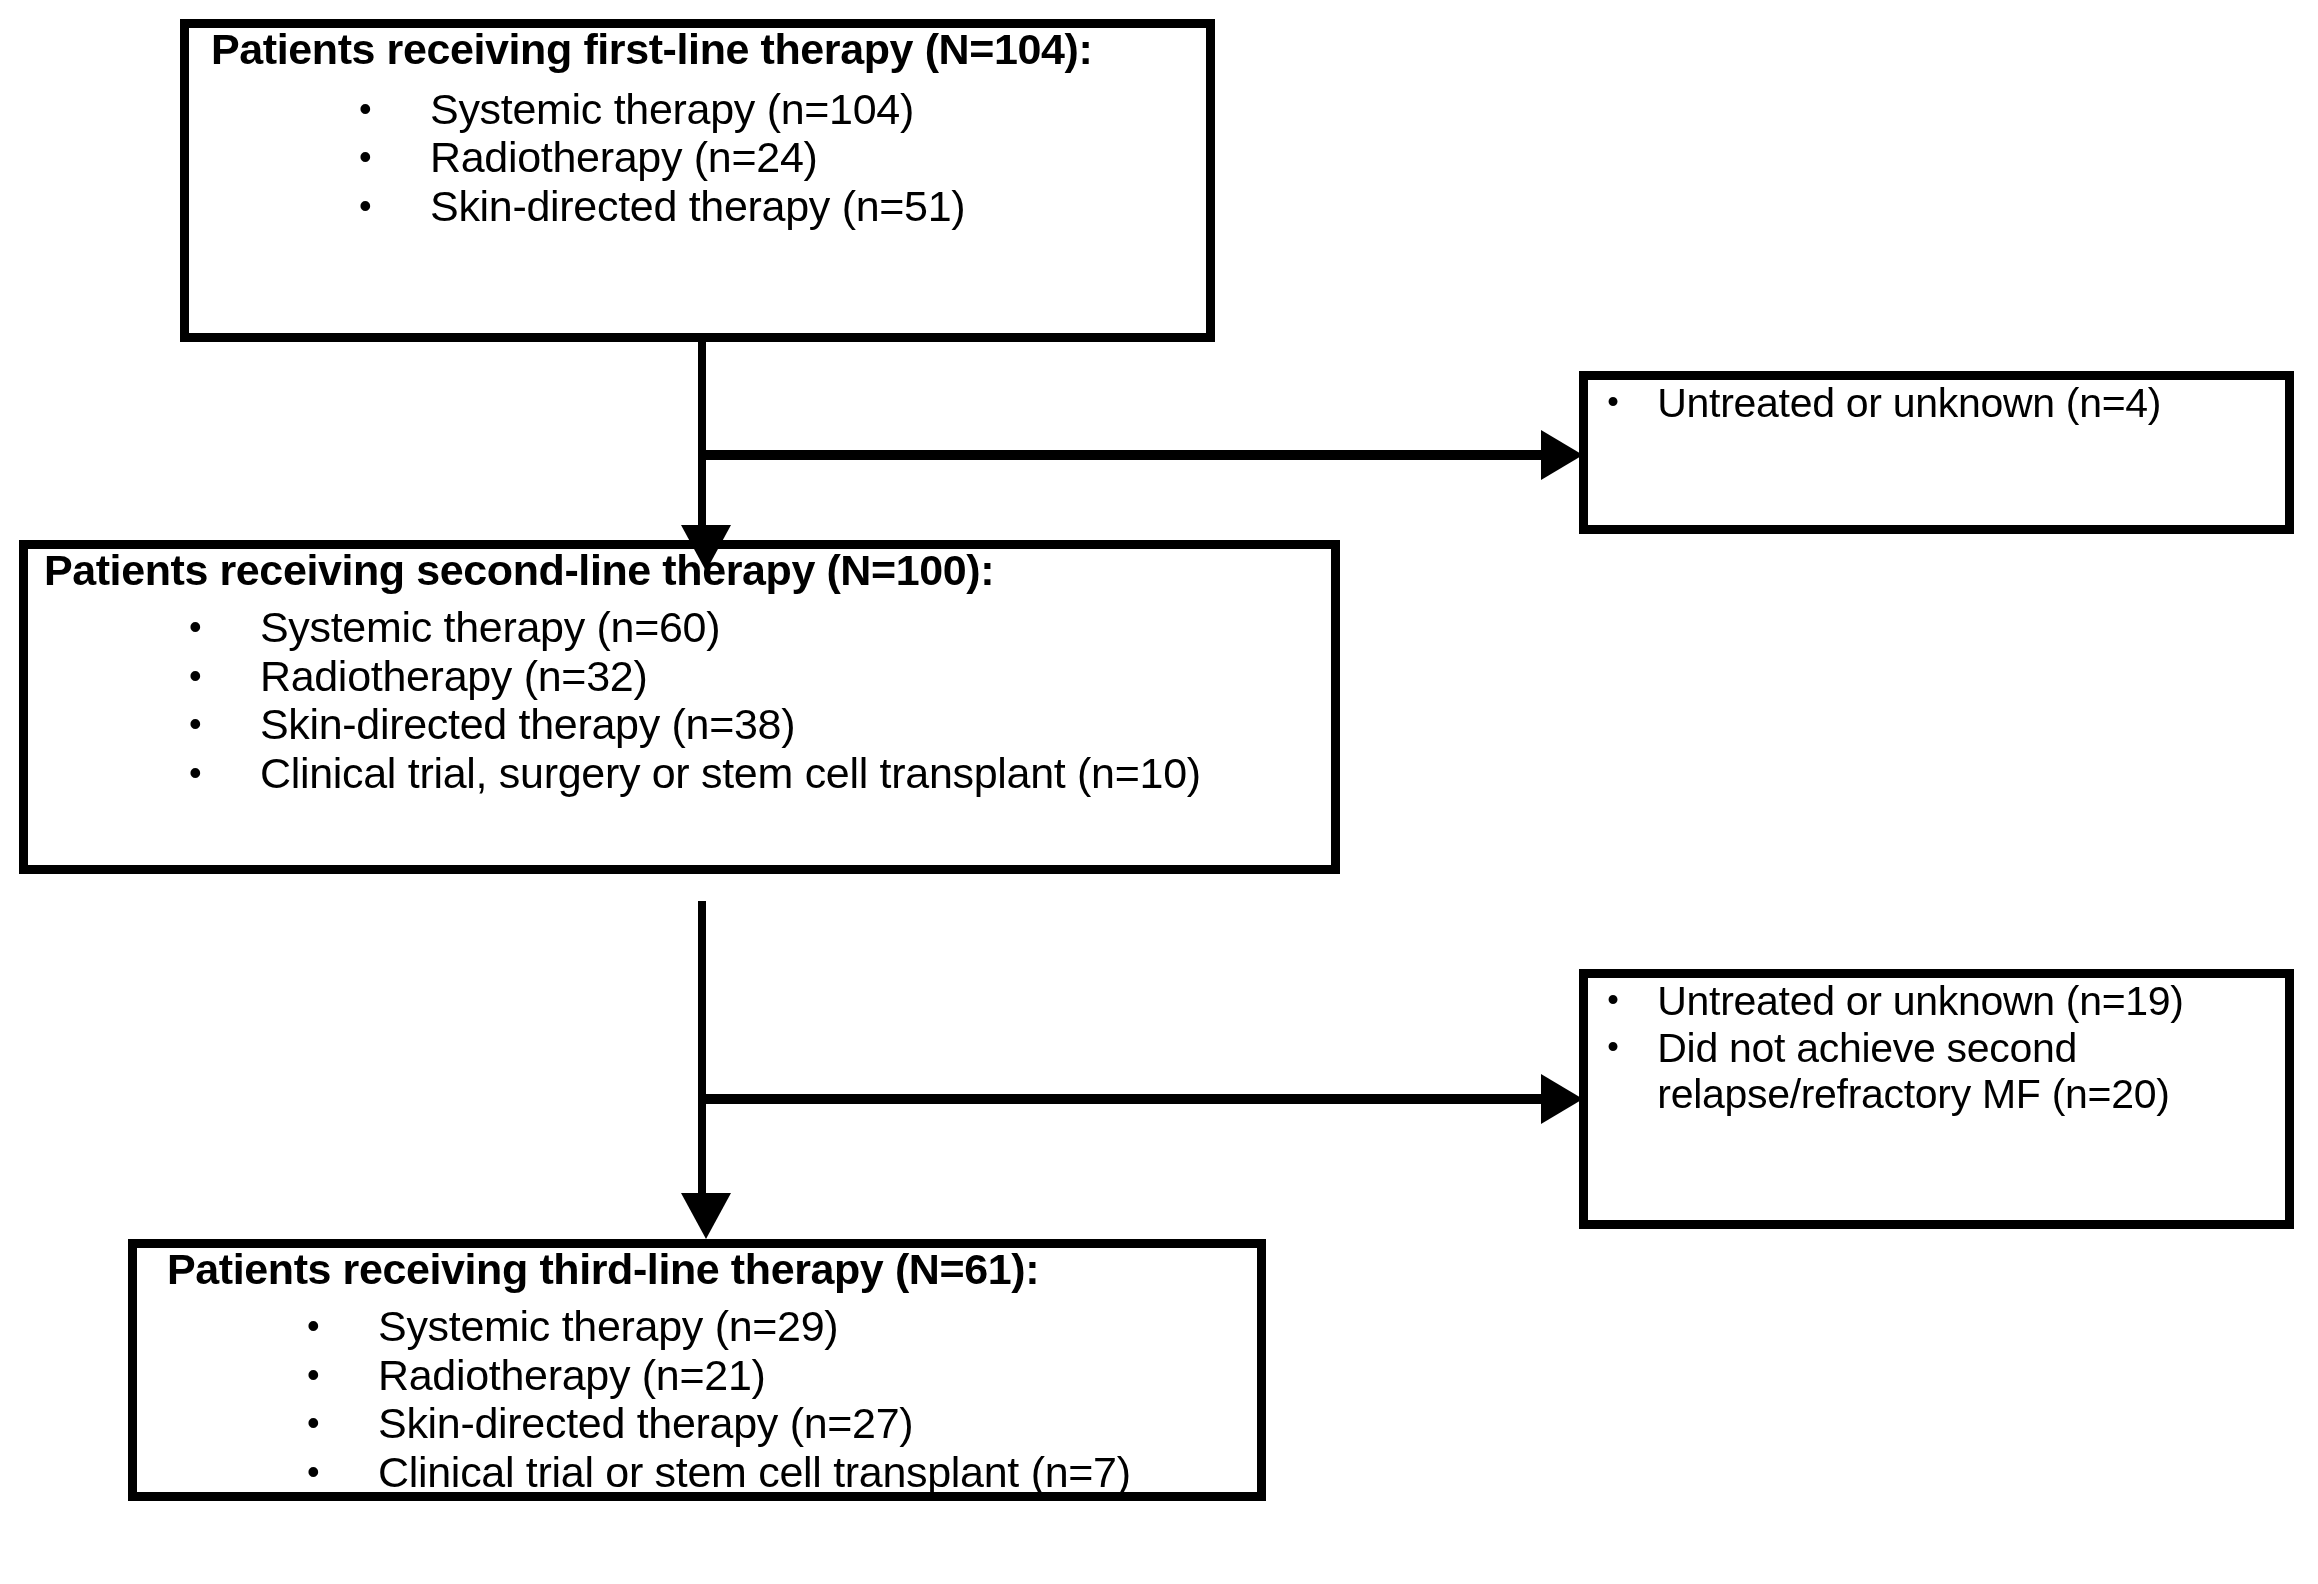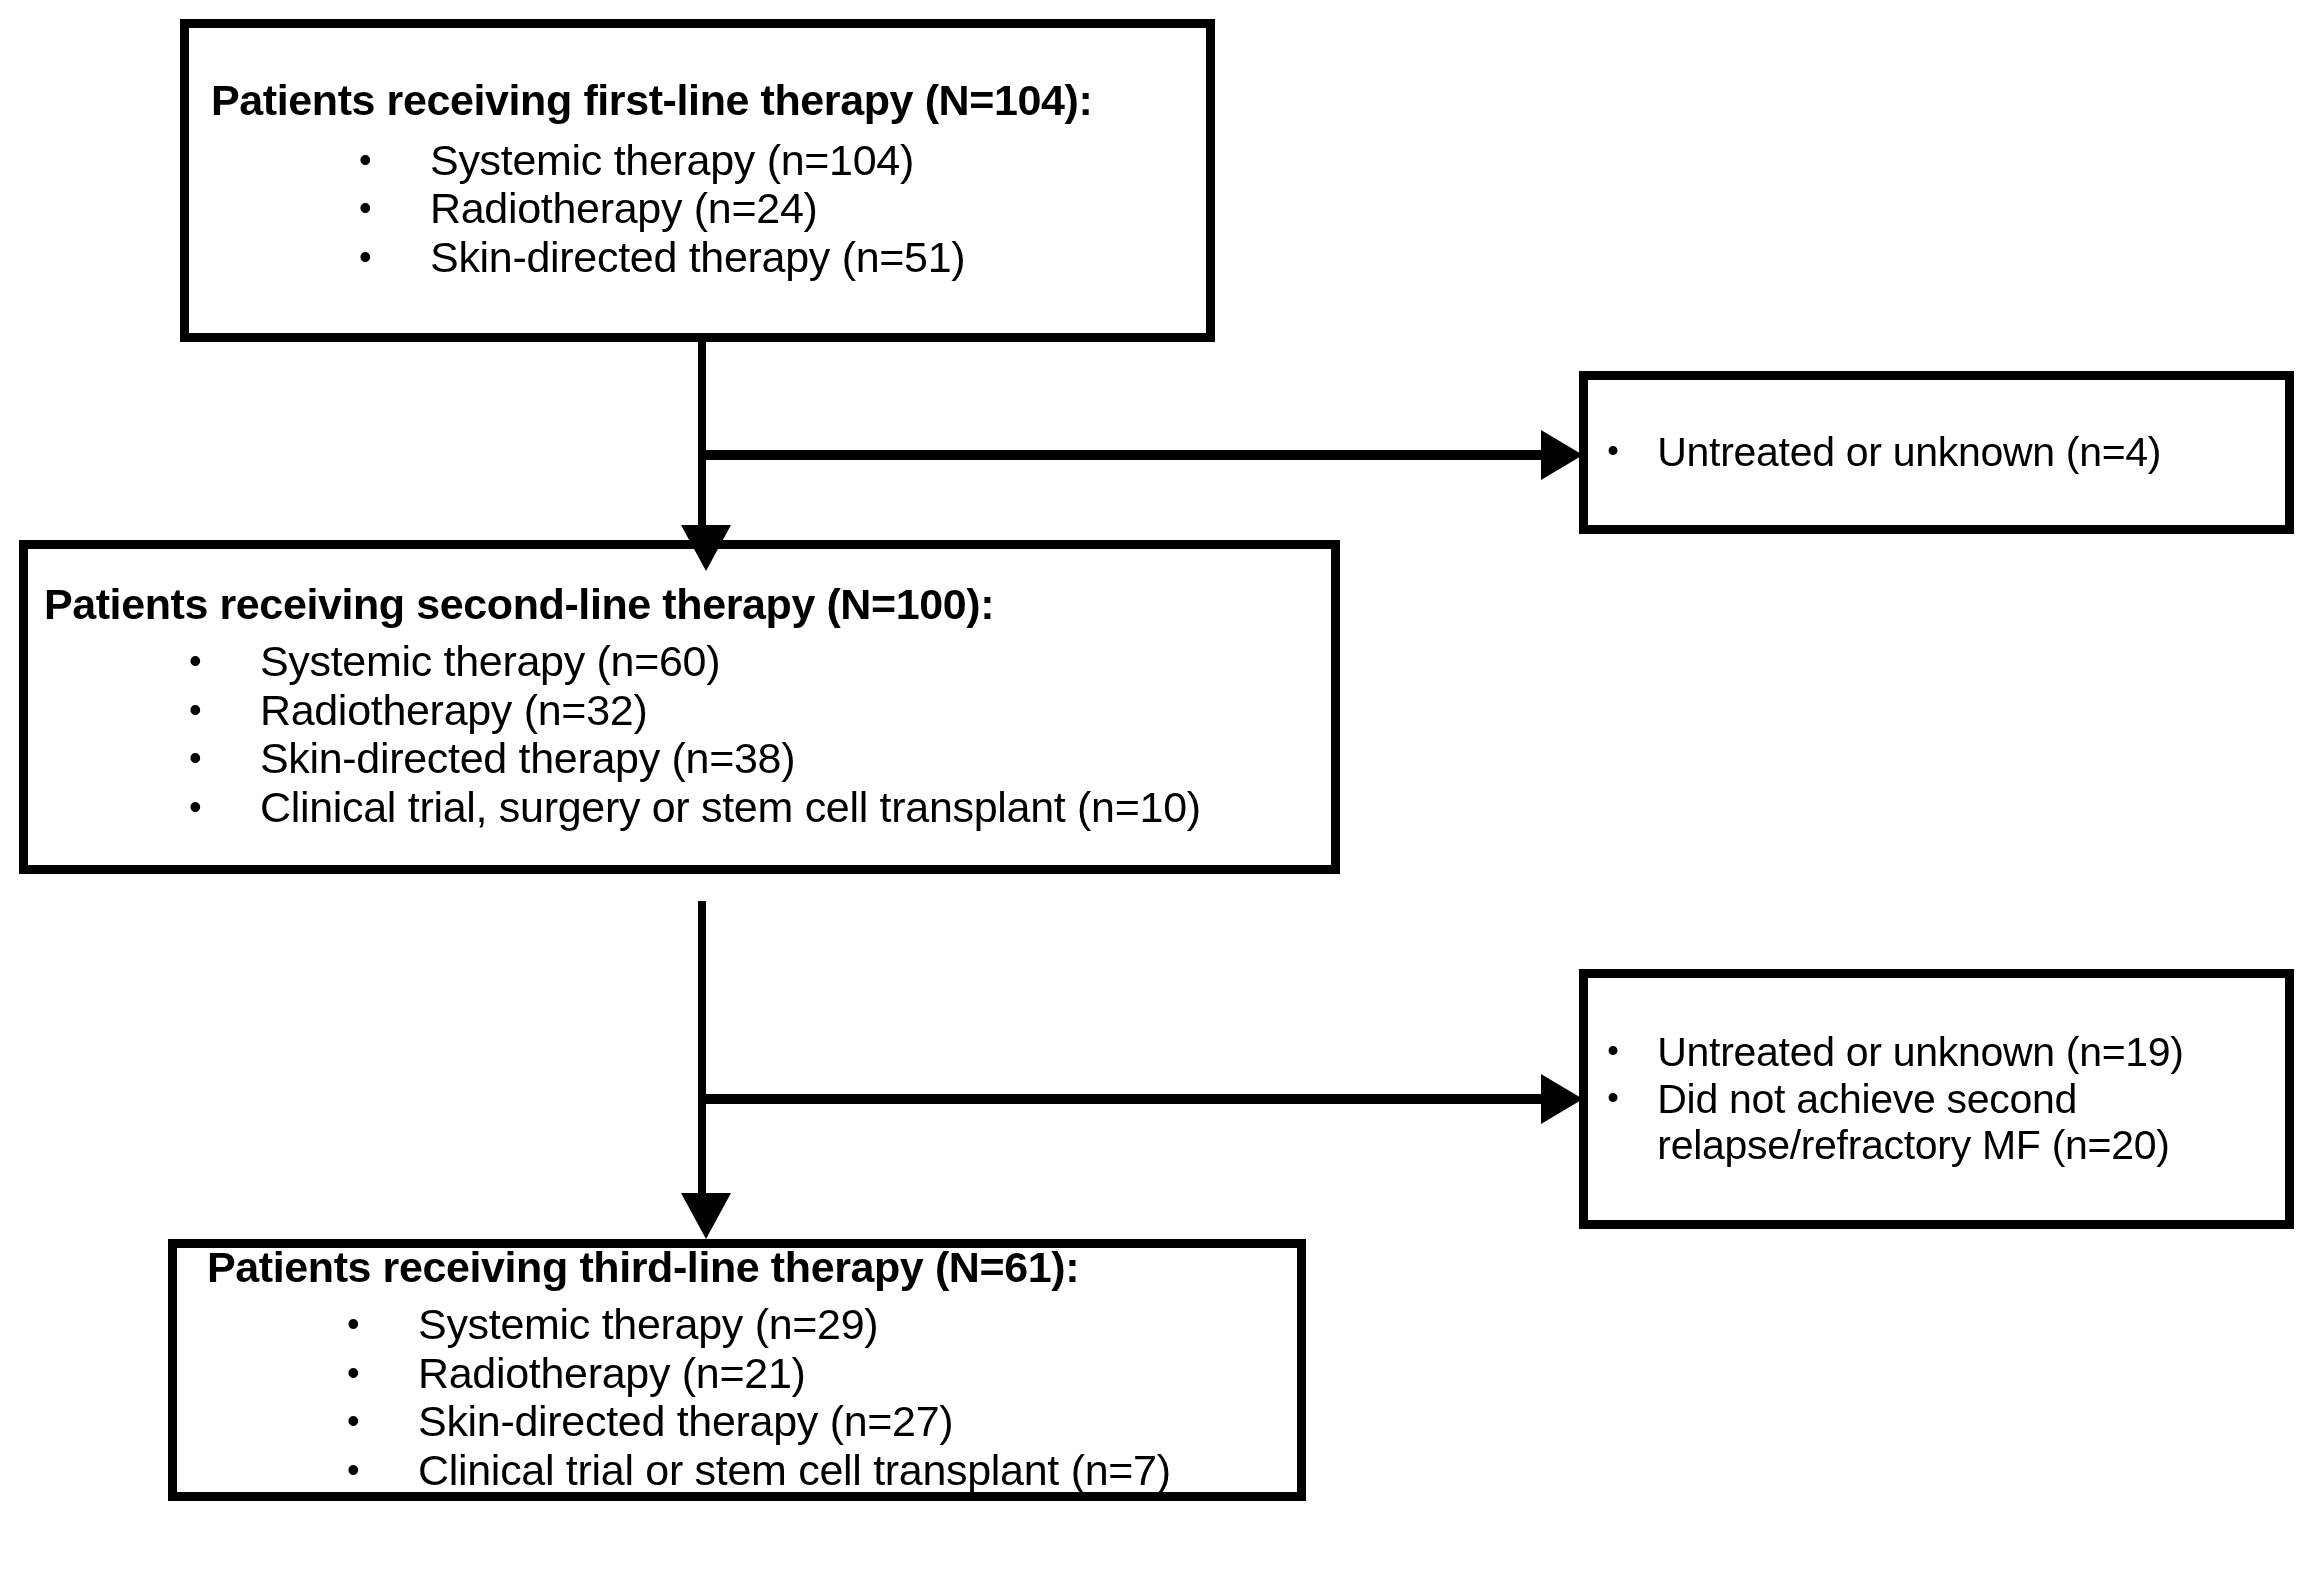--- a/index.html
+++ b/index.html
@@ -18,21 +18,20 @@
   }
 
   
   .node {
     position: absolute;
     box-sizing: border-box;
     border: 9px solid #000000;
     background: #ffffff;
     display: flex;
     flex-direction: column;
-    justify-content: center;
   }
 
   .node-heading {
     font-weight: bold;
     font-size: 43px;
     line-height: 1.02;
     letter-spacing: -0.4px;
     white-space: nowrap;
   }
 
@@ -84,21 +83,20 @@
   #box-second-line .node-heading { margin-bottom: 10.4px; }
   #box-second-line .bullet-list { padding-left: 145px; }
 
   
   #box-third-line {
     left: 128px;
     top: 1239px;
     width: 1138px;
     height: 262px;
     padding: 0 12px 0 30px;
-    margin-left: 40px;
   }
   #box-third-line .node-heading { margin-bottom: 10.4px; }
   #box-third-line .bullet-list { padding-left: 140px; }
 
   
   #box-excluded-first {
     left: 1579px;
     top: 371px;
     width: 715px;
     height: 163px;

